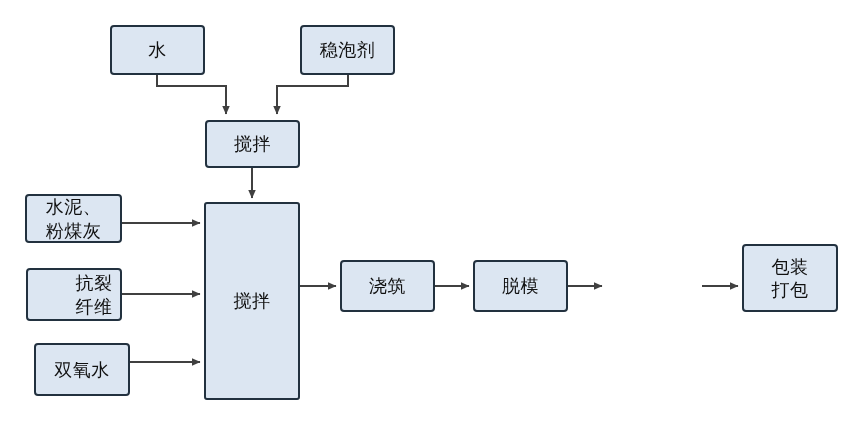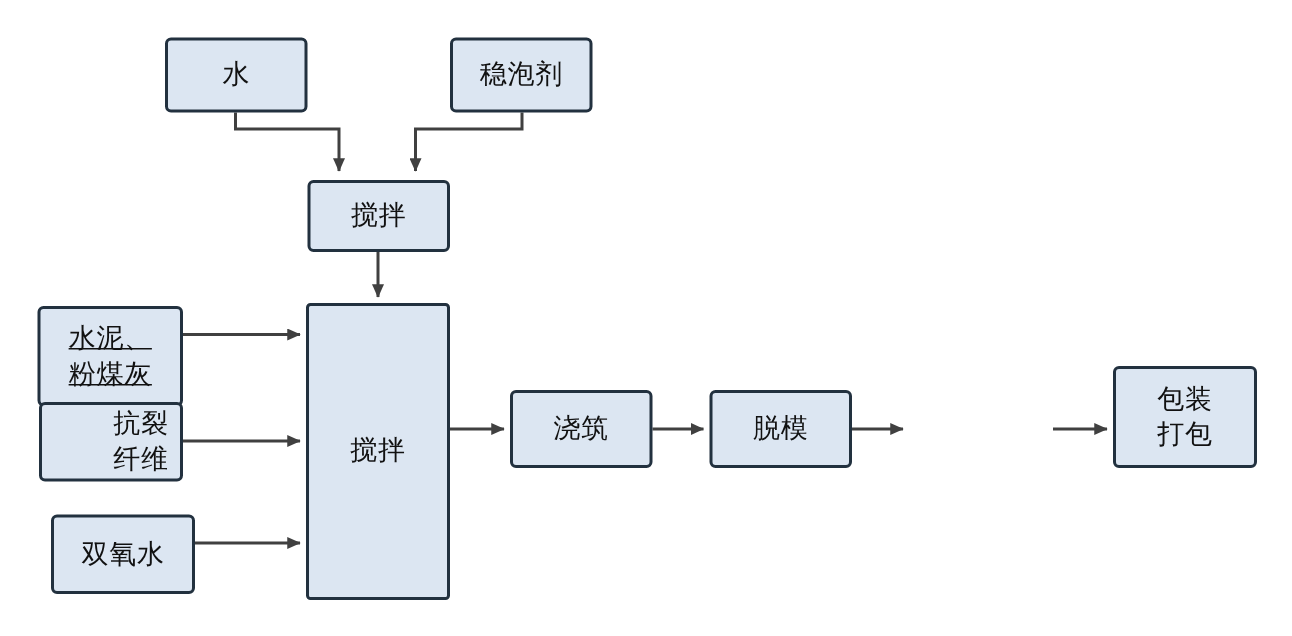--- a/index.html
+++ b/index.html
@@ -73,21 +73,21 @@
     <path d="M435,286 L469,286" fill="none" stroke="#404040" stroke-width="2" marker-end="url(#arrowhead)"></path>
 
     <path d="M568,286 L602,286" fill="none" stroke="#404040" stroke-width="2" marker-end="url(#arrowhead)"></path>
 
     <path d="M702,286 L738,286" fill="none" stroke="#404040" stroke-width="2" marker-end="url(#arrowhead)"></path>
   </svg>
 
   <div class="node" style="left: 110px; top: 25px; width: 95px; height: 50px;">水</div>
   <div class="node" style="left: 300px; top: 25px; width: 95px; height: 50px;">稳泡剂</div>
   <div class="node" style="left: 205px; top: 120px; width: 95px; height: 48px;">搅拌</div>
-  <div class="node" style="left: 25px; top: 204px; width: 97px; height: 67px; text-decoration: underline;">水泥、
+  <div class="node" style="left: 25px; top: 194px; width: 97px; height: 49px;">水泥、
 粉煤灰</div>
   <div class="node" style="left: 26px; top: 268px; width: 96px; height: 53px; padding-left: 40px;">抗裂
 纤维</div>
   <div class="node" style="left: 34px; top: 343px; width: 96px; height: 53px;">双氧水</div>
   <div class="node tall" style="left: 204px; top: 202px; width: 96px; height: 198px;">搅拌</div>
   <div class="node" style="left: 473px; top: 260px; width: 95px; height: 52px;">脱模</div>
   <div class="node" style="left: 340px; top: 260px; width: 95px; height: 52px;">浇筑</div>
   <div class="node" style="left: 742px; top: 244px; width: 96px; height: 68px;">包装
 打包</div>
 

